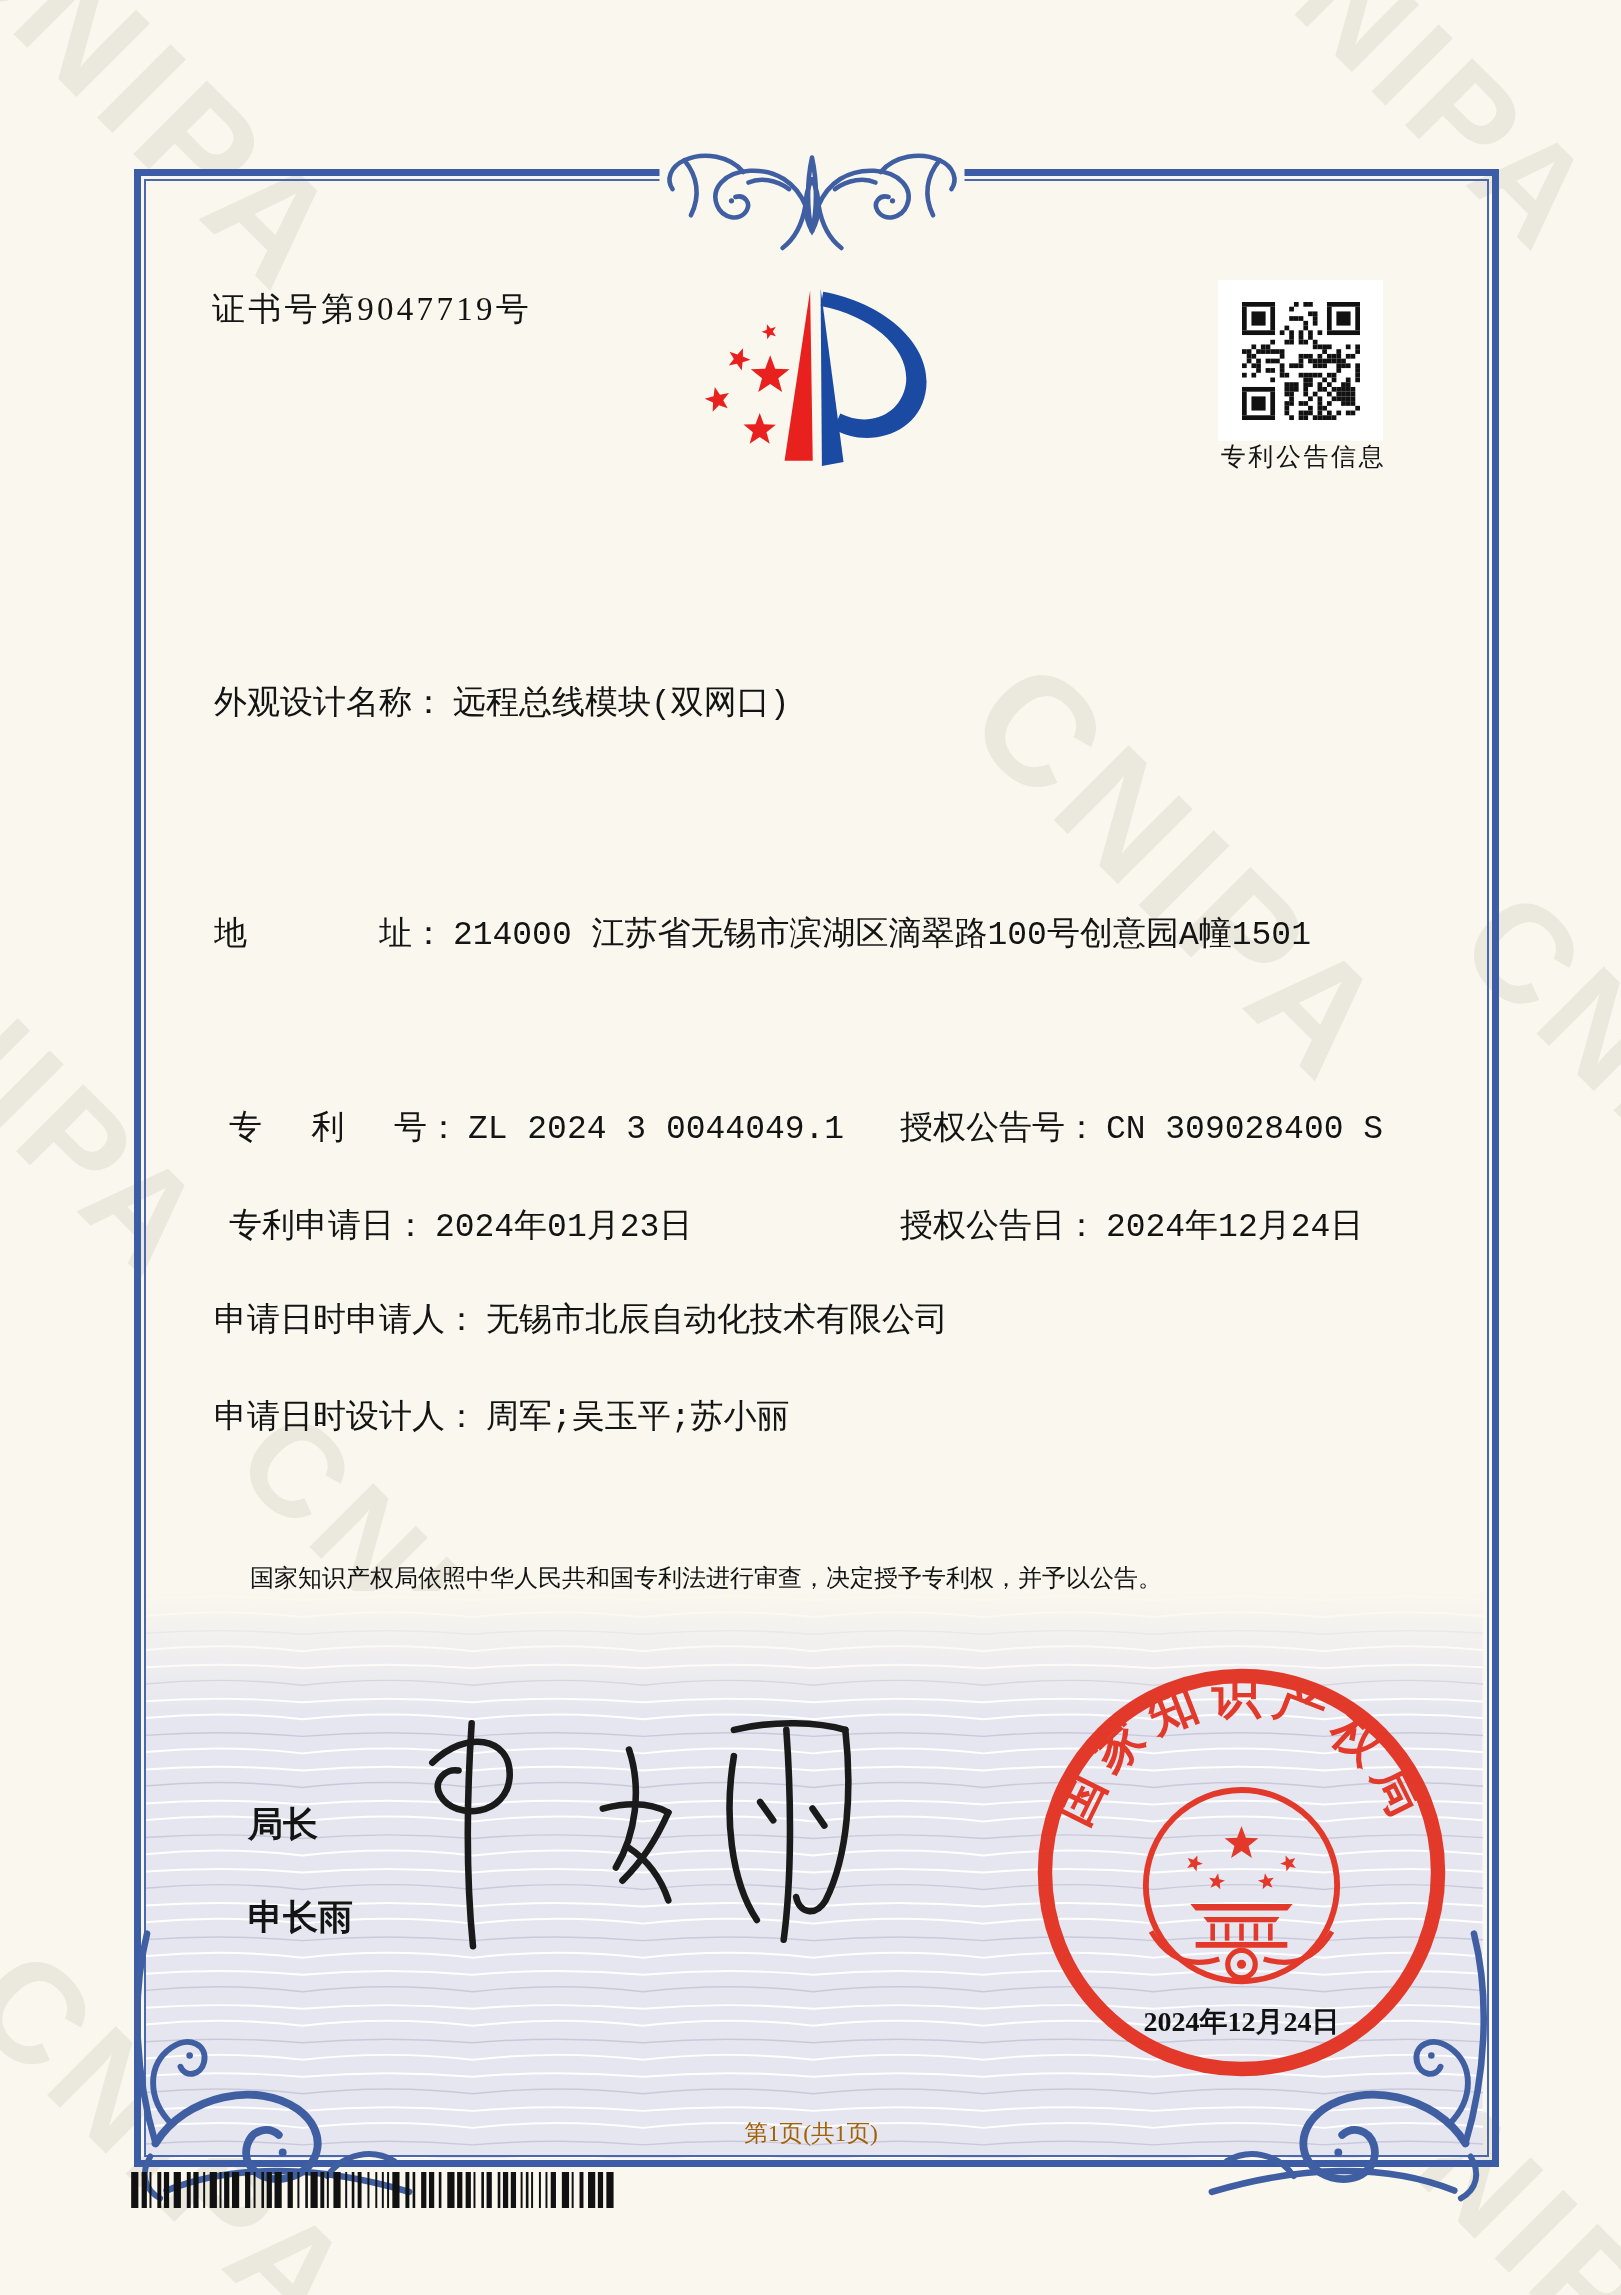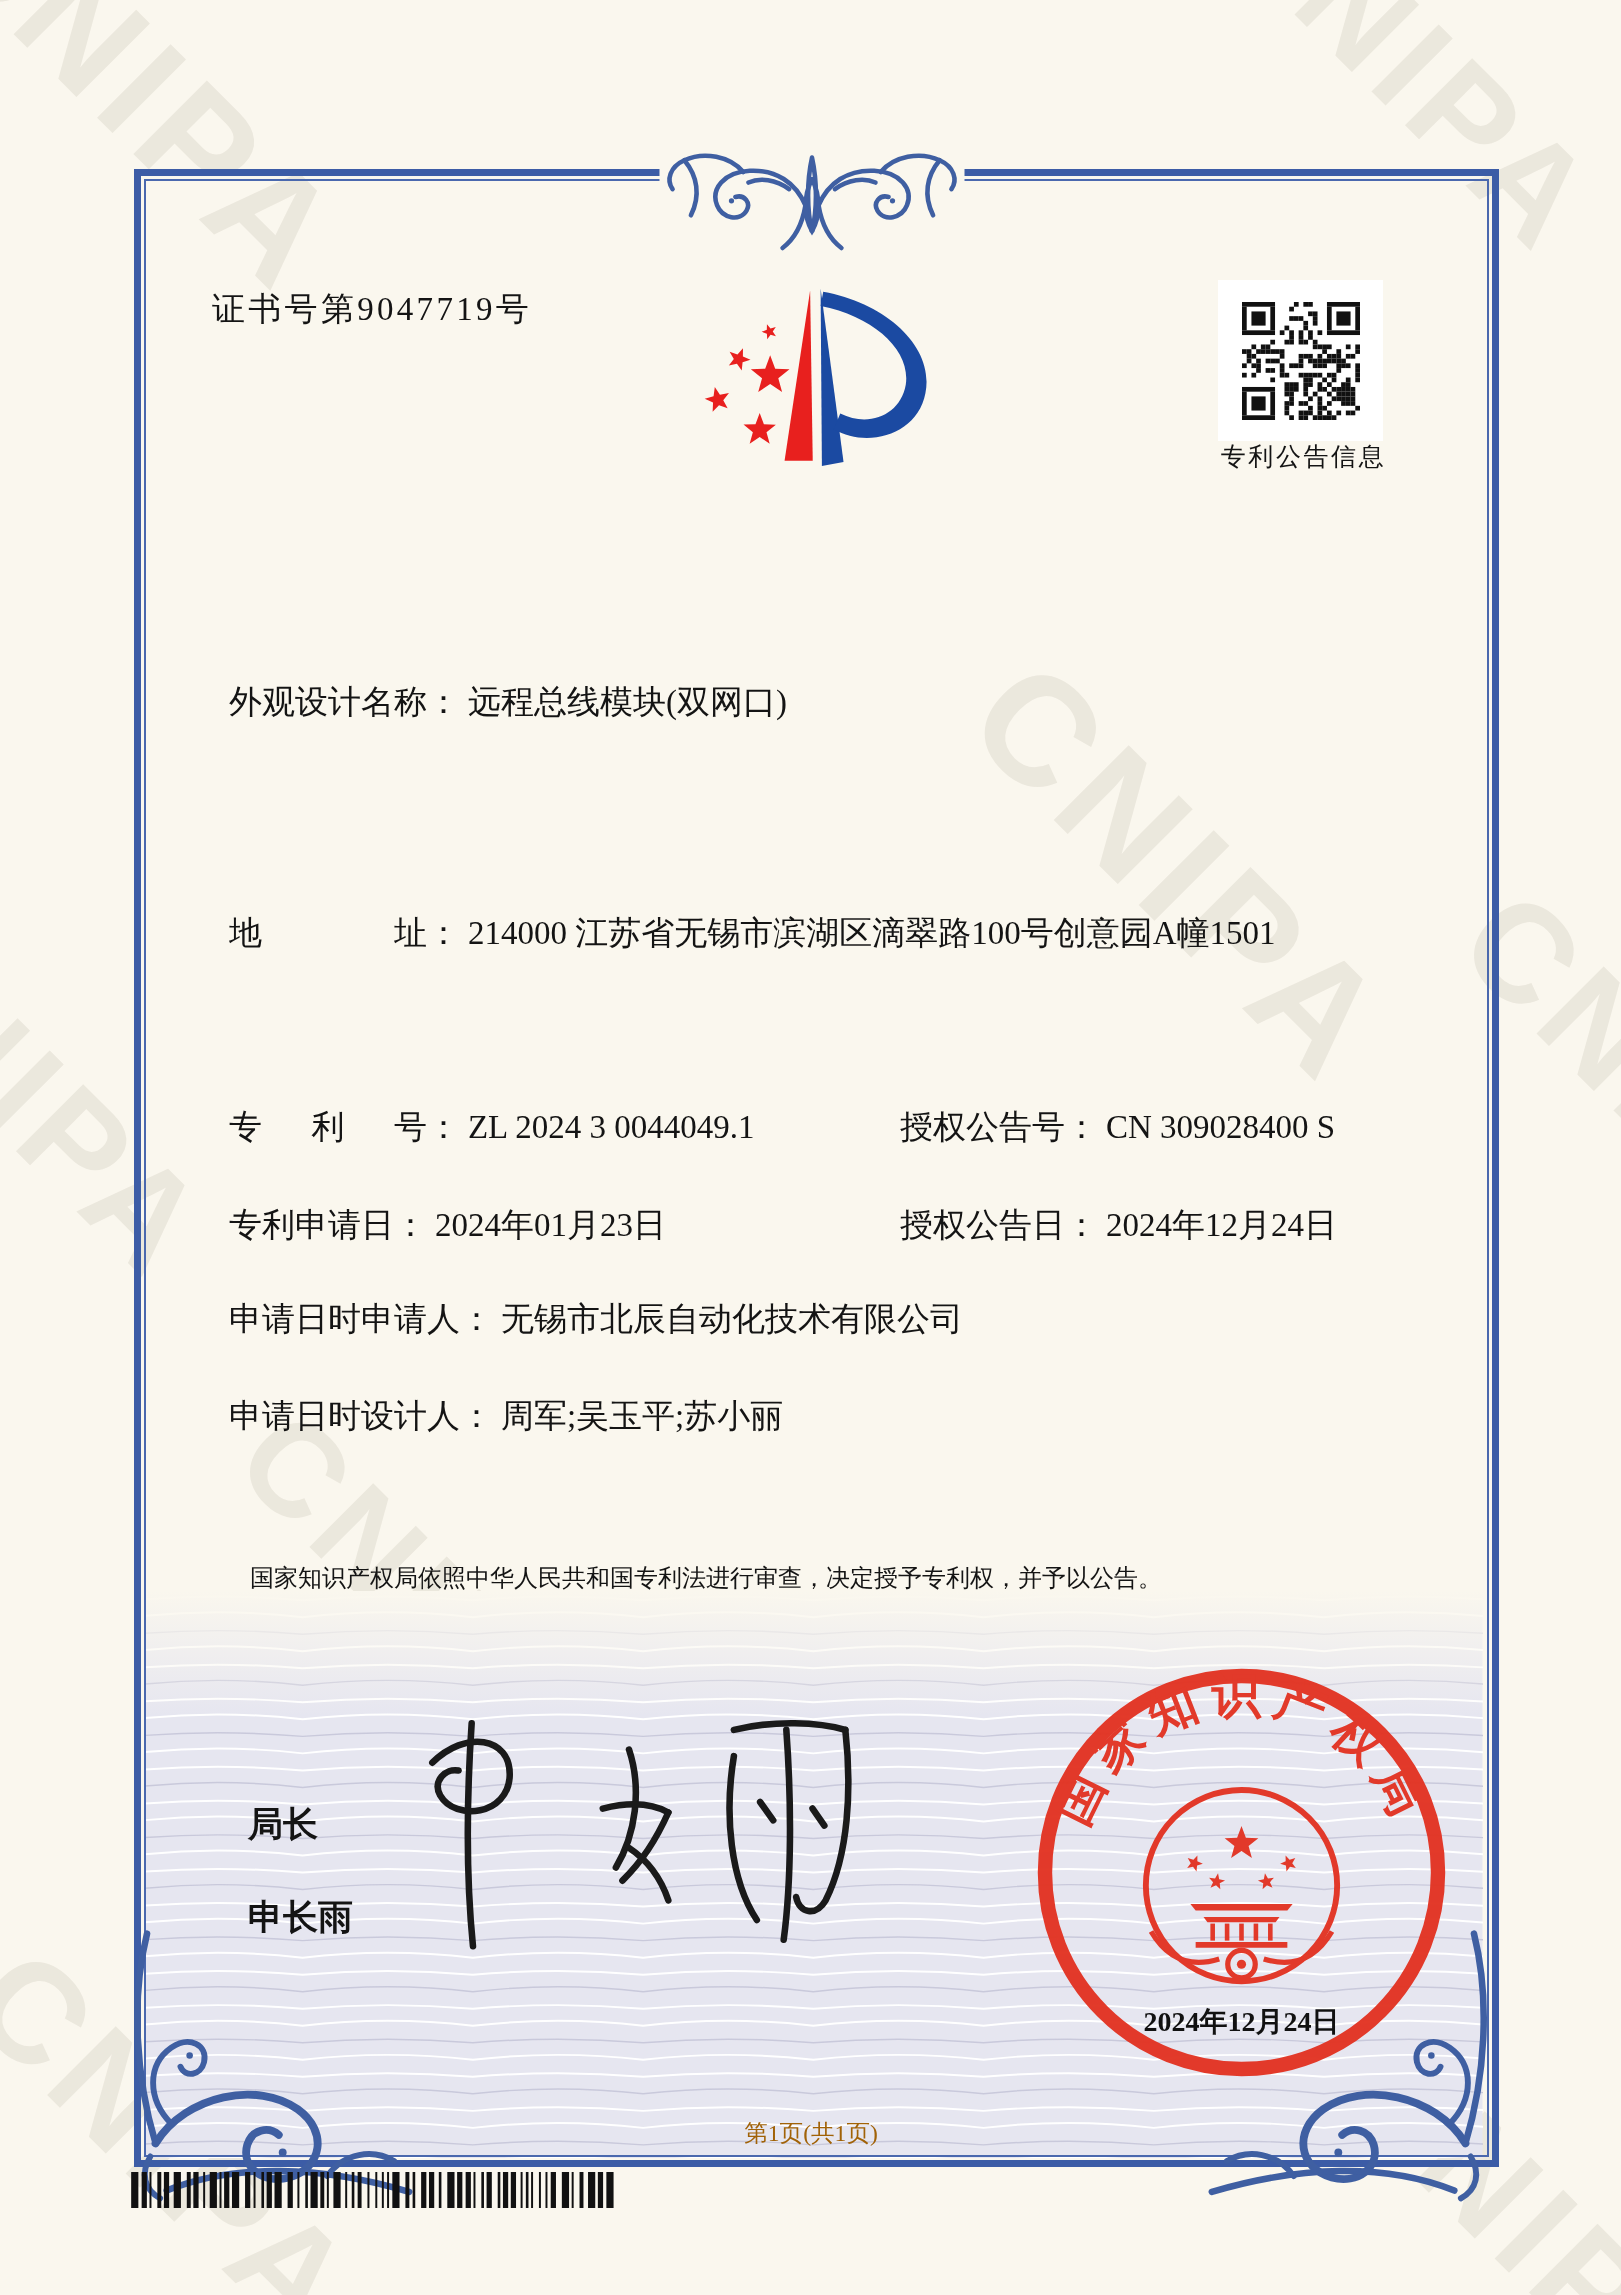--- a/index.html
+++ b/index.html
@@ -28,21 +28,21 @@
     position:absolute; left:145px; top:1591px; width:1338px; height:125px;
     background:linear-gradient(to bottom,#faf7ee 0%, rgba(250,247,238,0) 100%);
   }
   .cert-no{ position:absolute; left:212px; top:287px; font-size:33px; letter-spacing:3.3px; }
   .qr-box{ position:absolute; left:1218px; top:280px; width:165px; height:161px; background:#ffffff; }
   .qr-box svg{ position:absolute; left:23.6px; top:21.6px; }
   .qr-caption{ position:absolute; left:1202px; top:440px; width:203px; text-align:center;
     font-size:25px; letter-spacing:2.6px; }
   .doc-title{ position:absolute; left:142px; top:484px; width:1311px; text-align:center;
     font-size:77px; font-weight:700; letter-spacing:3.9px; }
-  .row{ position:absolute; left:229px; font-size:33px; white-space:nowrap; }
+  .row{ position:absolute; left:214px; font-size:33px; white-space:nowrap;font-family:Liberation Mono, monospace; }
   .cell{ position:absolute; top:0; white-space:nowrap; }
   .lab{ display:inline-block; width:198px; text-align:justify; text-align-last:justify; }
   .labn{ display:inline-block; }
   .val{ padding-left:7.9px; }
   .legal-line{ position:absolute; font-size:24px; white-space:nowrap; }
   .legal-1{ left:250px; top:1562px; letter-spacing:0px; }
   .legal-2{ left:187px; top:1613px; letter-spacing:2px; }
   .sig-label{ position:absolute; left:228px; font-size:35px; font-weight:600;
     font-family:"Liberation Sans","DejaVu Sans",sans-serif;margin-left:20px; }
   .seal-date{ position:absolute; left:1045px; top:2003px; width:393px; text-align:center;

